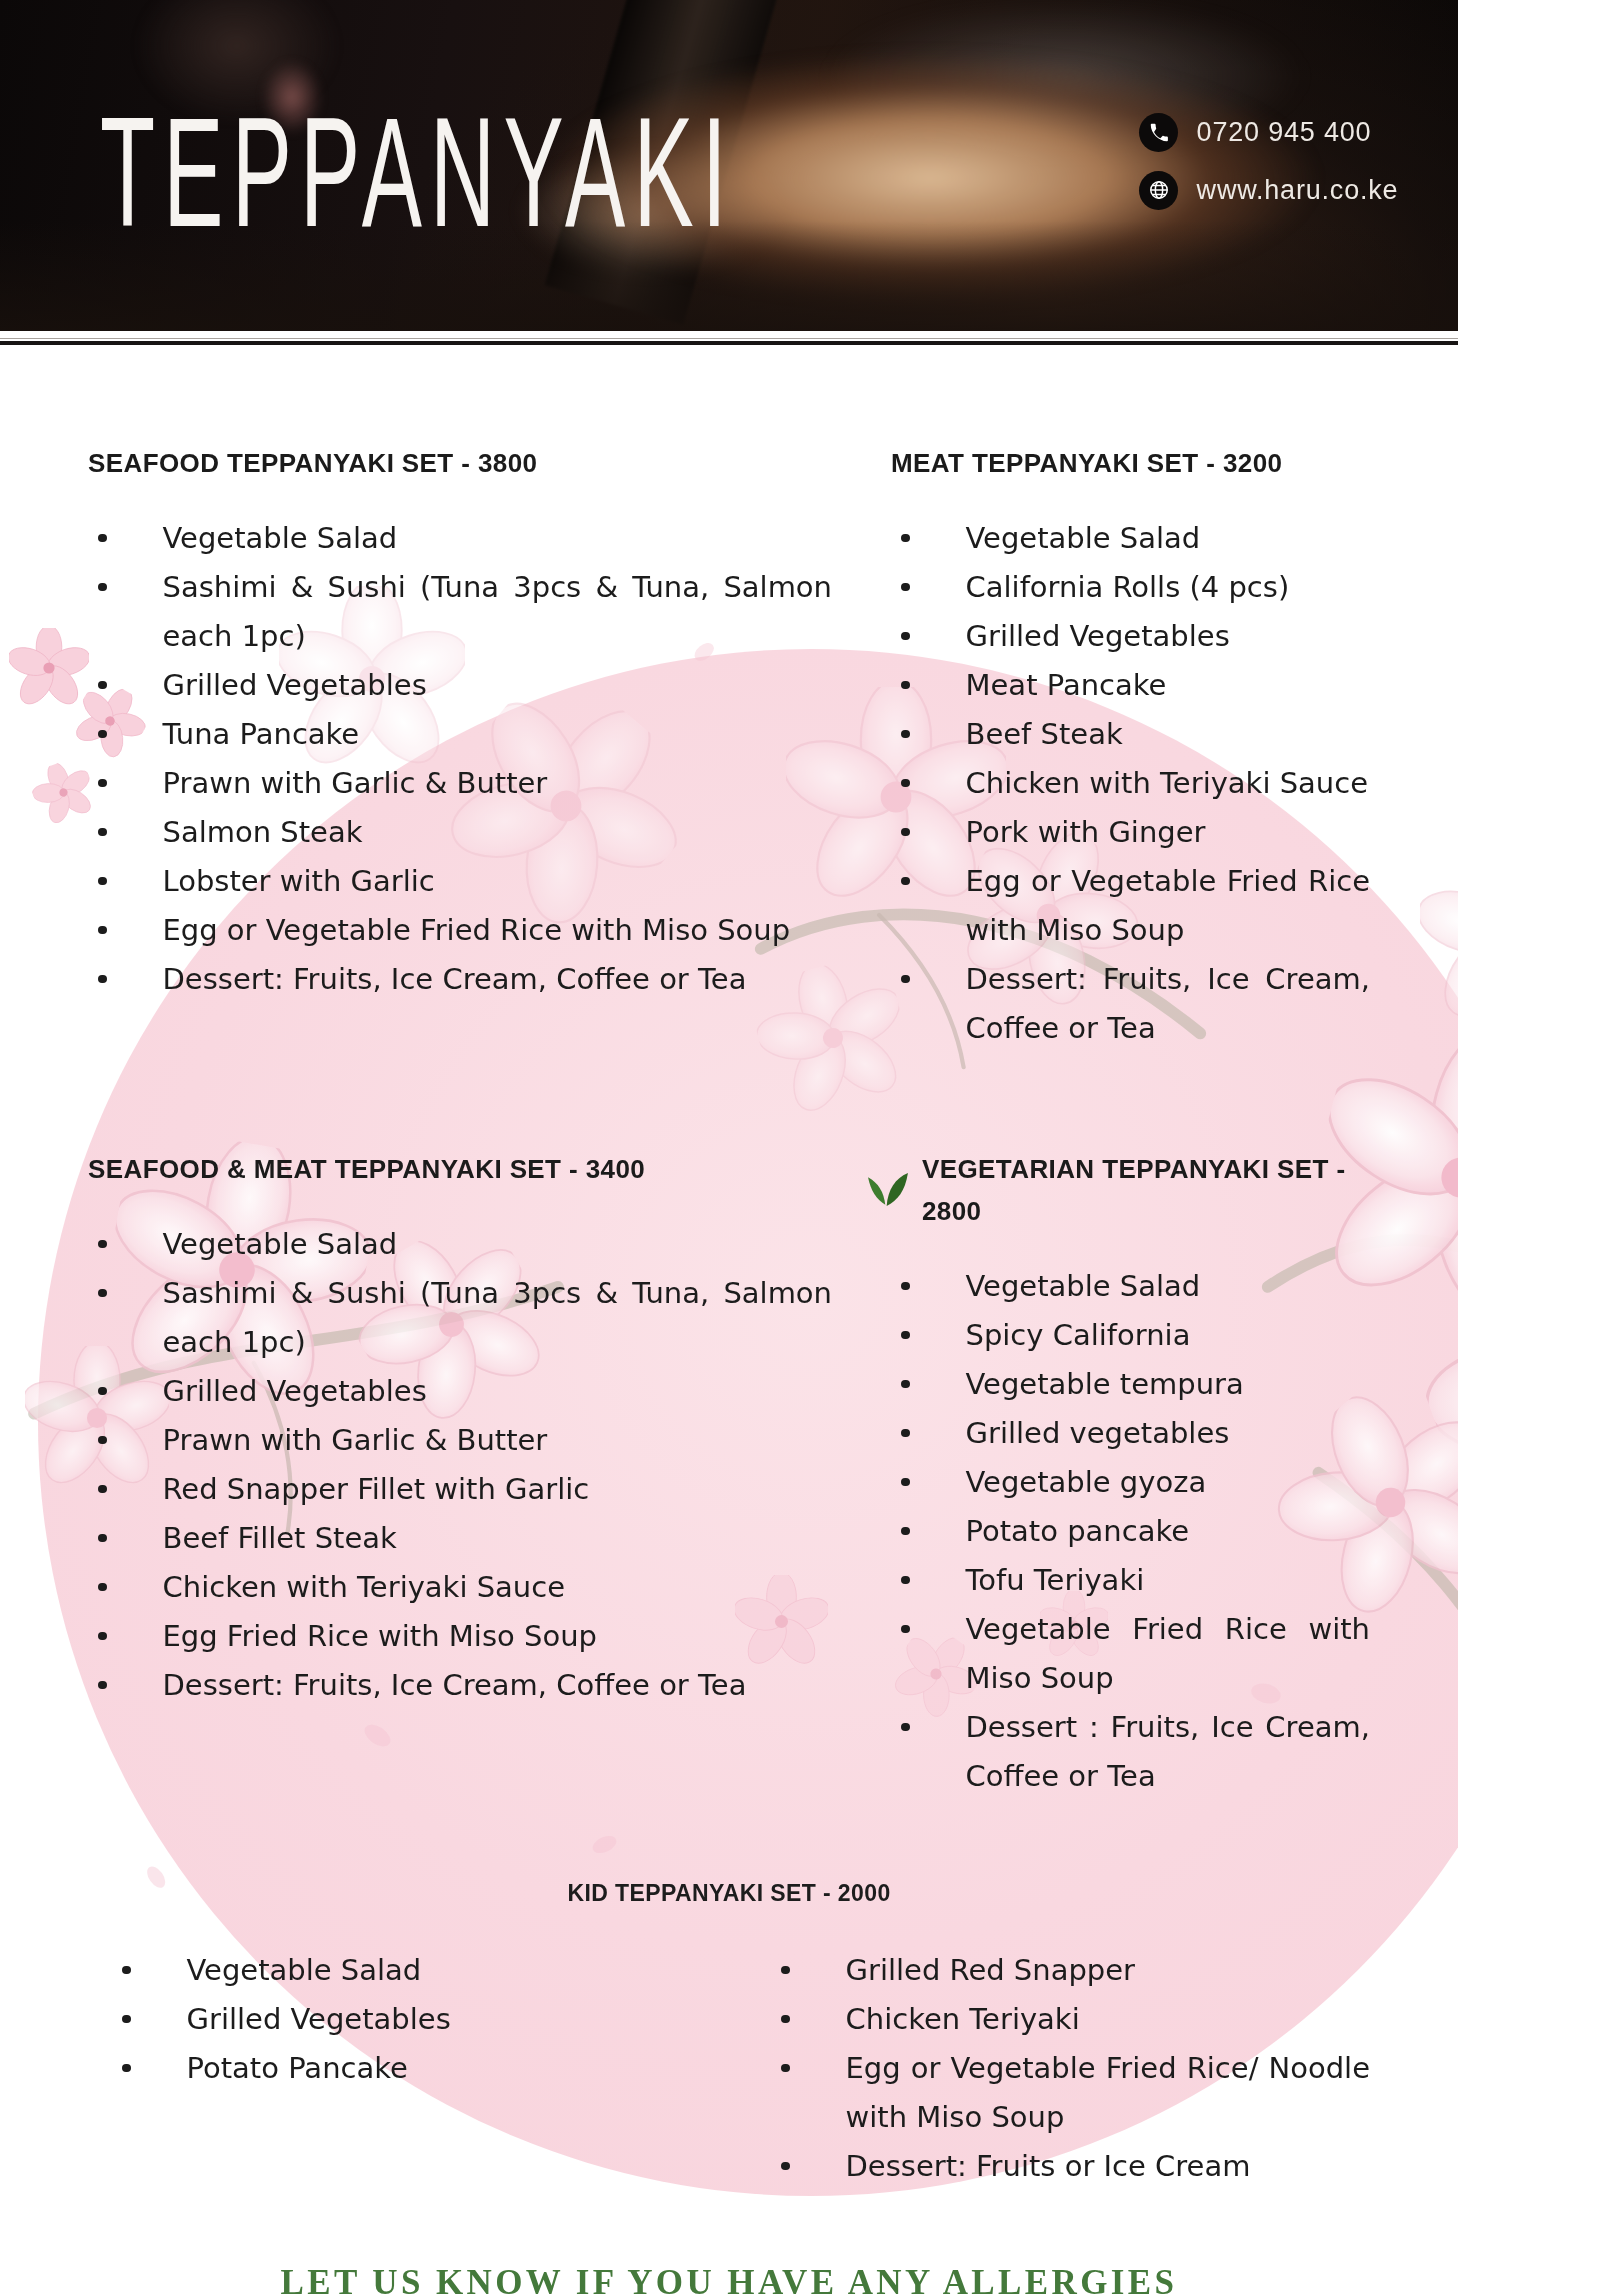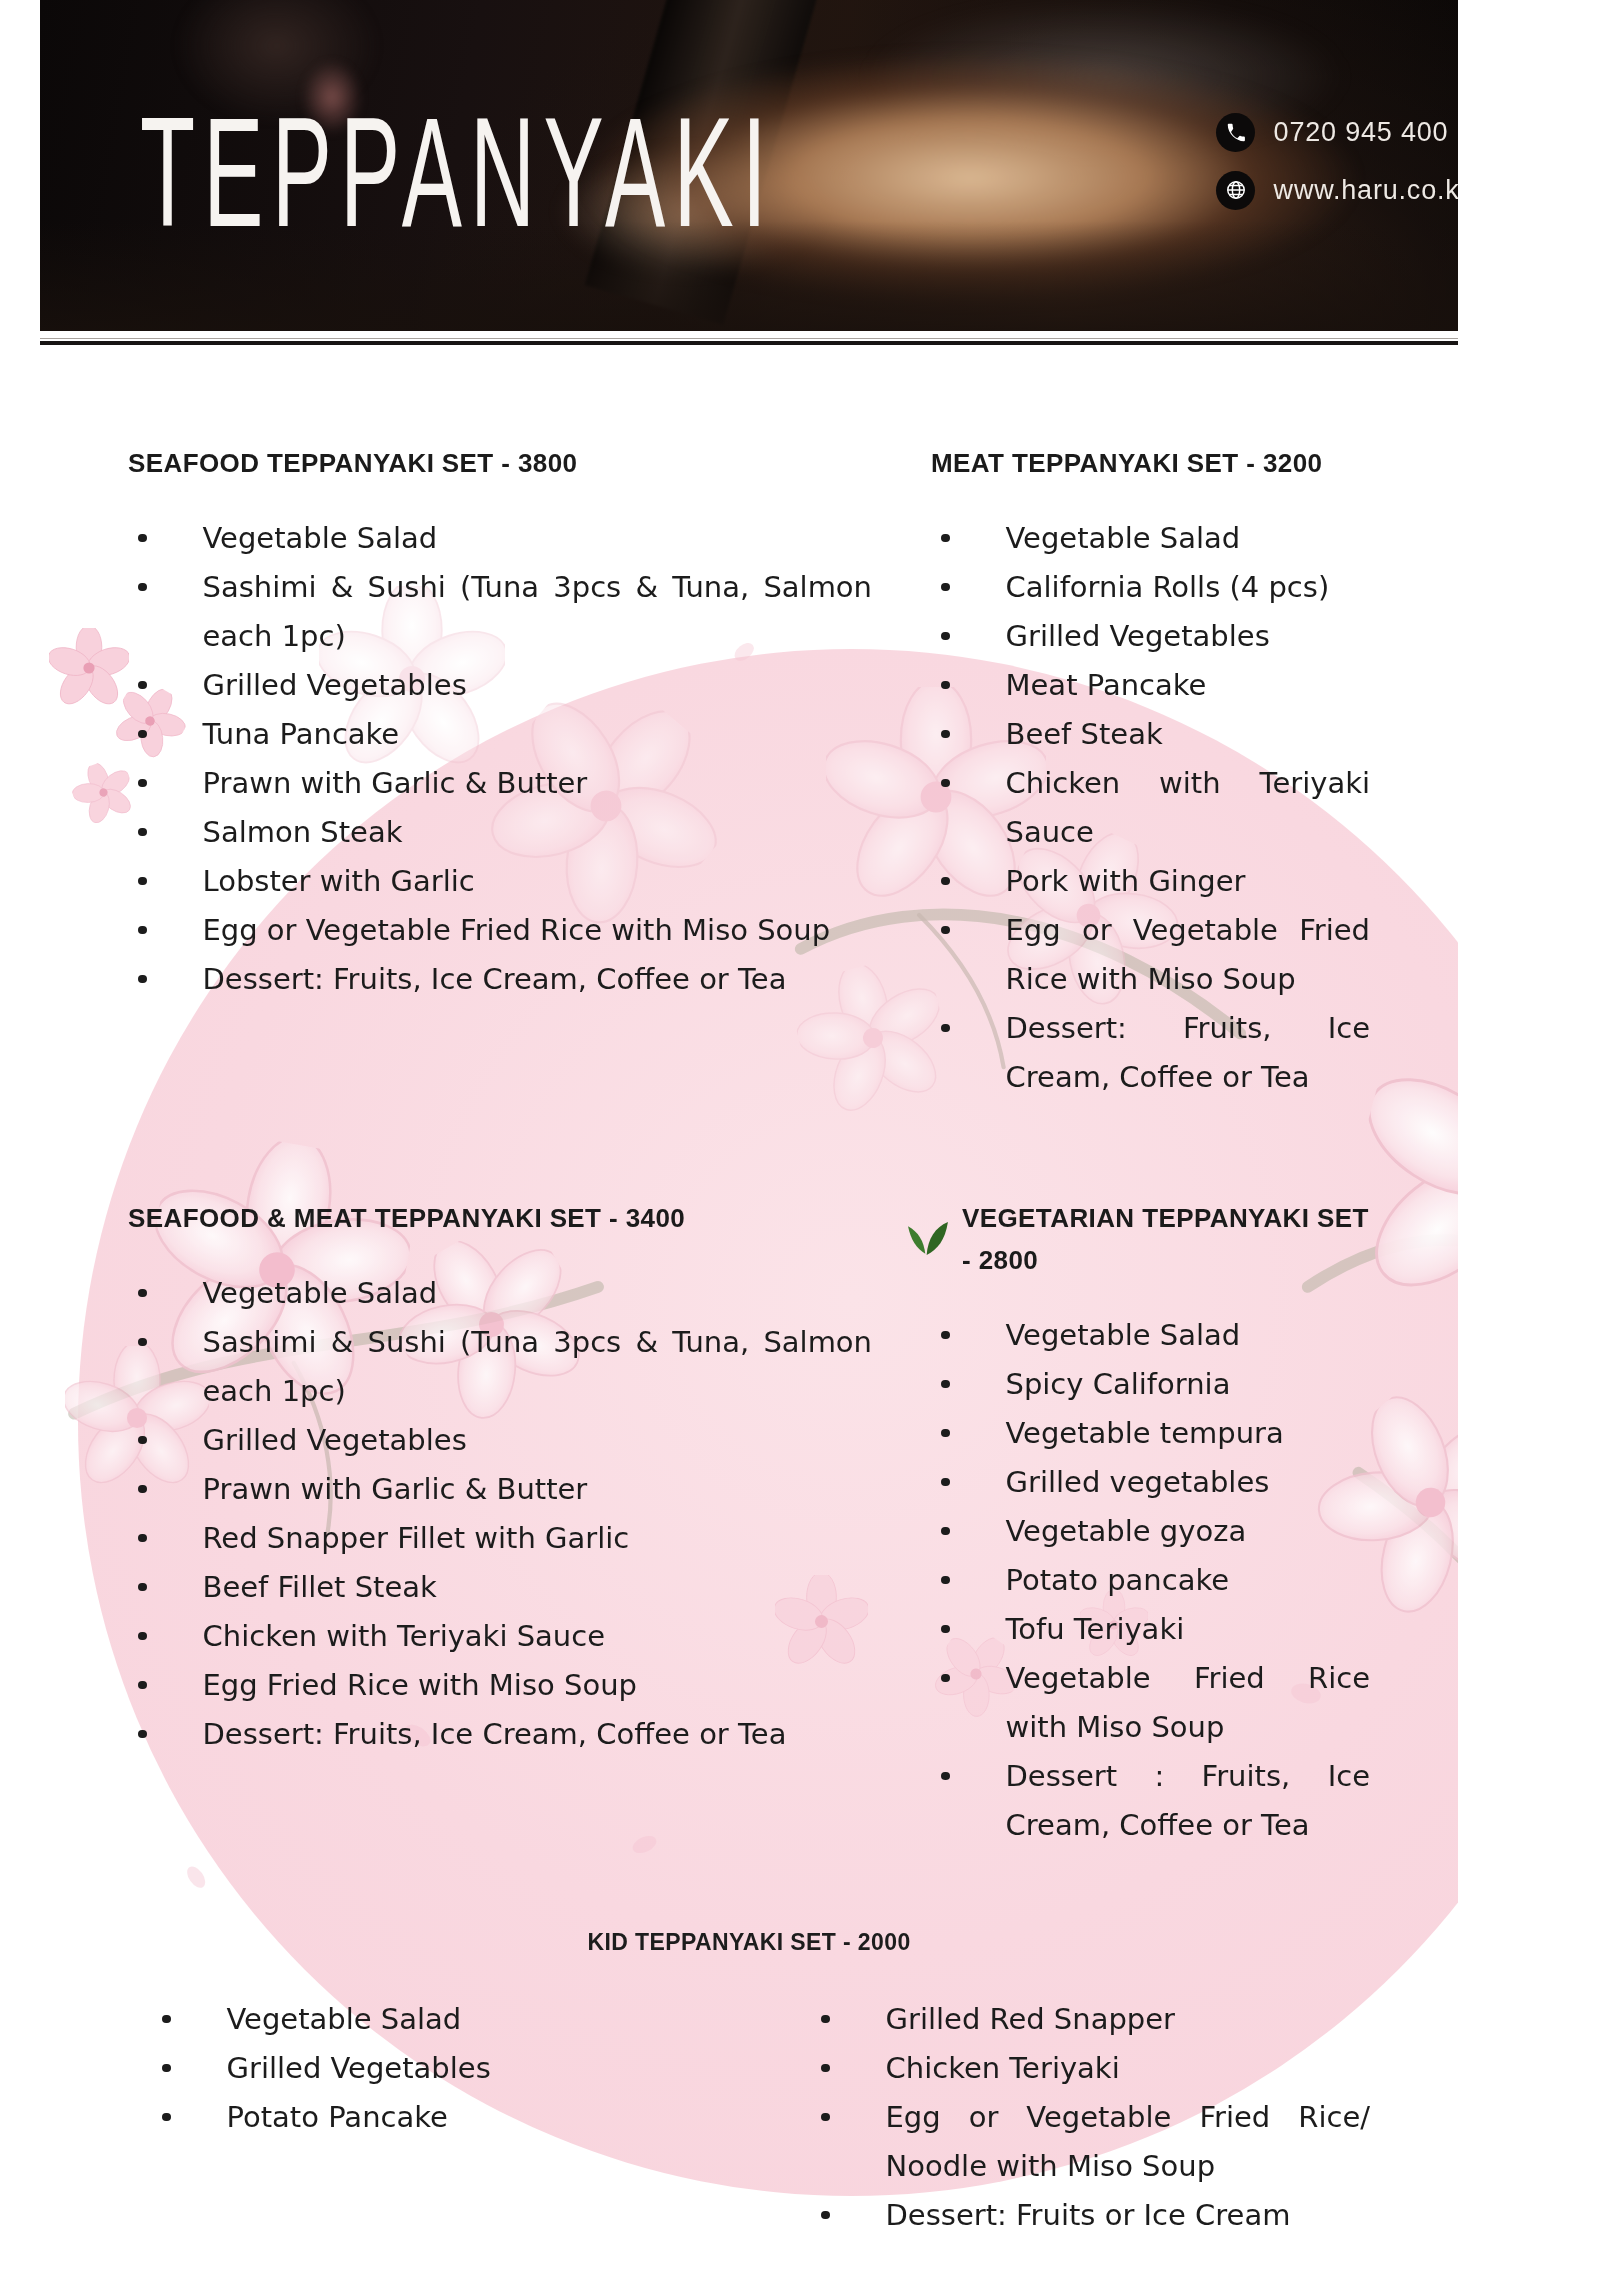--- a/index.html
+++ b/index.html
@@ -1,18 +1,18 @@
 <!DOCTYPE html>
 <html style="font-size:13.5px"><head>
 <meta charset="utf-8">
 <style>
   * { margin:0; padding:0; box-sizing:border-box; }
   html,body { background:#ffffff; }
   body { font-family:"Liberation Sans", sans-serif; color:#1d1d1d; }
-  .page { position:relative; width:1458px; height:2295px; background:#ffffff; overflow:hidden;padding-left:40px; }
+  .page { position:relative; width:1458px; height:2295px; background:#ffffff; overflow:hidden; }
 
   
   .hero { position:relative; width:100%; height:331px; overflow:hidden;
     background:
       radial-gradient(46% 120% at 72% 95%, rgba(60,38,26,.9) 0%, rgba(30,20,16,.55) 60%, rgba(0,0,0,0) 100%),
       linear-gradient(100deg, #0b0808 0%, #181010 30%, #22150f 55%, #120c0a 80%, #0b0807 100%);
   }
   .hero .blob { position:absolute; border-radius:50%; }
   .blob-shrimp { left:541px; top:51px; width:778px; height:254px; filter:blur(6.8px);
     background:radial-gradient(closest-side, rgba(234,198,158,.92), rgba(199,144,99,.8) 45%, rgba(122,73,44,.5) 72%, rgba(0,0,0,0) 100%); }
@@ -26,21 +26,21 @@
     background:radial-gradient(closest-side, rgba(186,116,112,.6), rgba(0,0,0,0) 80%); }
   .spatula { position:absolute; left:592px; top:-51px; width:144px; height:363px; transform:rotate(16deg); filter:blur(1.7px);
     background:linear-gradient(to right, rgba(8,6,5,.95), rgba(46,36,30,.9) 50%, rgba(14,11,9,.95)); }
   .griddle { position:absolute; left:0; right:0; bottom:0; height:110px;
     background:linear-gradient(to bottom, rgba(0,0,0,0), rgba(24,16,12,.85)); }
 
   .hero-title { position:absolute; left:100px; top:81px; color:#f6f3f0;
     font-family:"Liberation Sans", sans-serif; font-weight:400; font-size:110px; letter-spacing:10px;
     transform:scale(.82,1.42); transform-origin:left top; white-space:nowrap; }
 
-  .contact { position:absolute; left:1176px; top:113px; display:flex; flex-direction:column; gap:18.6px; }
+  .contact { position:absolute; left:1139px; top:113px; display:flex; flex-direction:column; gap:18.6px; }
   .contact-row { display:flex; align-items:center; gap:18.6px; }
   .icon-circle { width:39px; height:39px; border-radius:50%; background:#0c0a0a; display:flex; align-items:center; justify-content:center; flex:0 0 auto; }
   .icon-circle svg { width:22px; height:22px; }
   .contact-text { color:#eee9e4; font-size:27px; letter-spacing:0.8px; }
 
   
   .divider { margin-top:6.8px; }
   .divider .thin { height:1.7px; background:#a8a29d; }
   .divider .thick { height:3.4px; background:#181514; margin-top:1.7px; }
 

